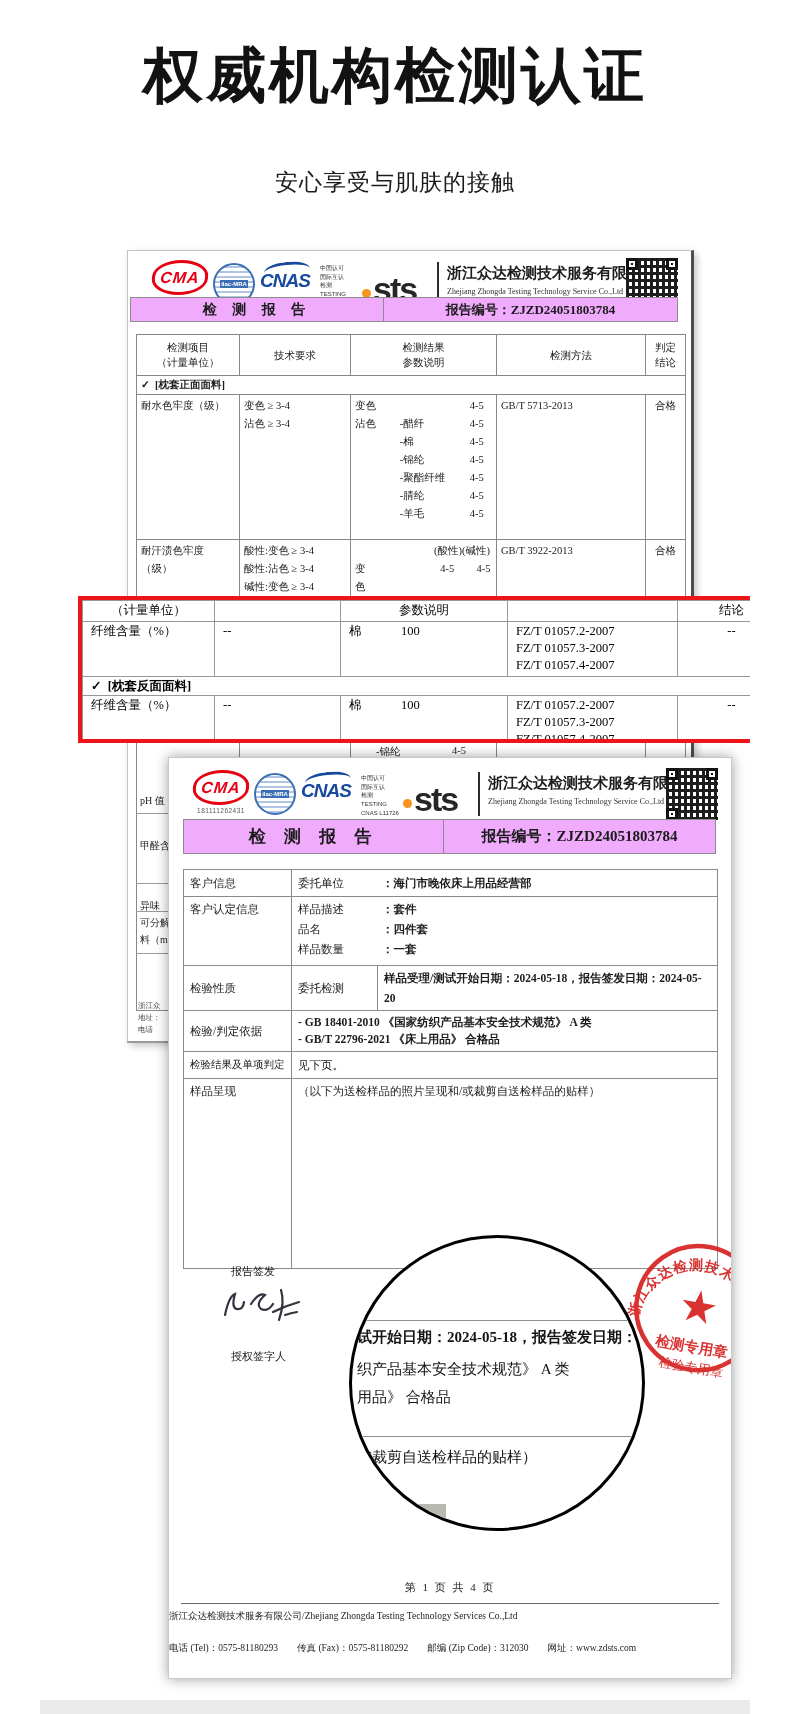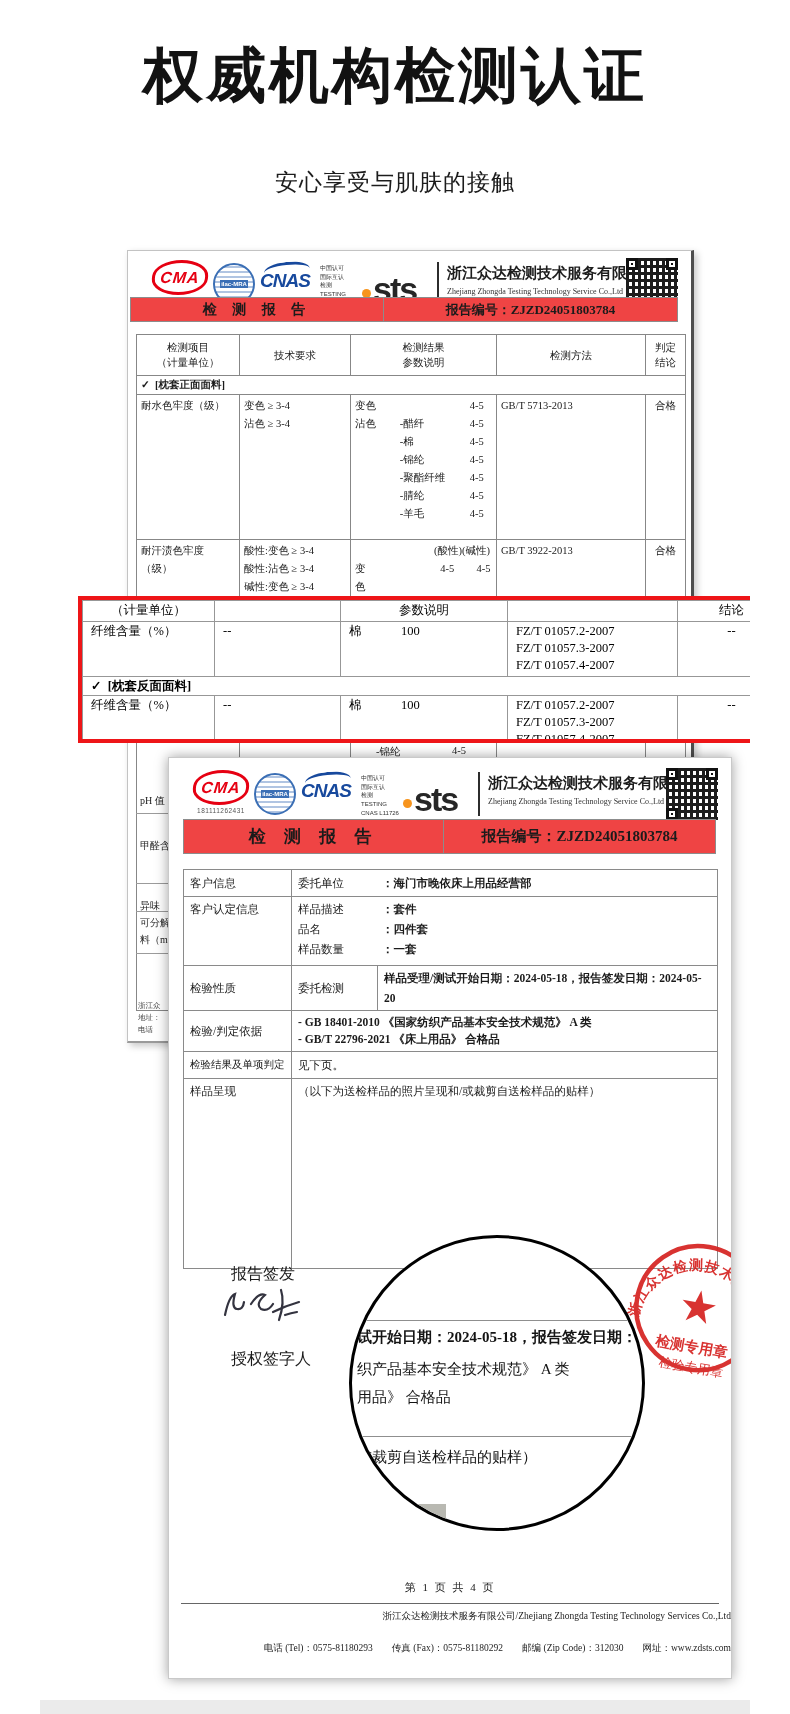--- a/index.html
+++ b/index.html
@@ -33,21 +33,21 @@
   .comp-cn{font-size:15px;font-weight:bold;color:#1d1d1d;white-space:nowrap;}
   .comp-en{font-size:8px;color:#333;margin-top:4px;white-space:nowrap;}
   .qr{position:absolute;right:13px;top:0;width:52px;height:52px;background:repeating-linear-gradient(90deg,#1d1d1d 0 3px,transparent 3px 6px),repeating-linear-gradient(0deg,#1d1d1d 0 3px,#fff 3px 7px);}
   .qr i{position:absolute;width:12px;height:12px;border:3px solid #111;background:#fff;box-sizing:border-box;}
   .qr i::after{content:"";position:absolute;inset:2px;background:#111;}
   .qr i.tl{left:0;top:0;} .qr i.tr{right:0;top:0;} .qr i.bl{left:0;bottom:0;}
   
   .rbar{position:absolute;display:flex;}
   .doc1 .rbar{left:2px;top:46px;width:549px;height:25px;}
   .doc2 .rbar{left:14px;top:61px;width:534px;height:35px;}
-  .rbar .cell{border:1px solid #8c8c8c;background:#ef4444;display:flex;align-items:center;justify-content:center;font-weight:bold;box-sizing:border-box;}
+  .rbar .cell{border:1px solid #8c8c8c;background:#f0abfc;display:flex;align-items:center;justify-content:center;font-weight:bold;box-sizing:border-box;}
   .doc1 .rbar .c1{width:254px;font-size:14px;letter-spacing:6px;}
   .doc1 .rbar .c2{width:295px;margin-left:-1px;font-size:13px;}
   .doc2 .rbar .c1{width:261px;font-size:17px;letter-spacing:7px;}
   .doc2 .rbar .c2{width:273px;margin-left:-1px;font-size:15px;}
   
   table{border-collapse:collapse;}
   .t1{position:absolute;left:8px;top:83px;width:549px;table-layout:fixed;}
   .t1 td{border:1px solid #878787;font-size:10.5px;line-height:18px;padding:2px 4px;vertical-align:top;word-break:break-all;}
   .t1 tr.th td{text-align:center;vertical-align:middle;line-height:15px;height:36px;padding:2px;}
   .t1 tr.sec td{height:14px;line-height:14px;font-weight:bold;}
@@ -82,33 +82,33 @@
   .t3 tr.rr4 td{height:36px;line-height:17px;} .t3 tr.rr5 td{height:22px;} .t3 tr.rr6 td{height:185px;}
   
   .photo{position:absolute;left:191px;top:355px;width:161px;height:128px;background:repeating-linear-gradient(95deg,rgba(150,128,98,.16) 0 3px,transparent 3px 10px),linear-gradient(100deg,#e6dccb 0 45%,#d9cdb8 45% 100%);overflow:hidden;}
   .cloth{position:absolute;border-radius:2px;}
   .cl1{left:12px;top:11px;width:64px;height:45px;background:linear-gradient(180deg,#b0c2c1,#9fb4b4);transform:rotate(-1deg);box-shadow:inset 0 -6px 8px rgba(70,90,90,.35);}
   .cl2{left:79px;top:8px;width:66px;height:47px;background:linear-gradient(180deg,#bccbd0,#abbec5);transform:rotate(1deg);box-shadow:inset 0 -6px 8px rgba(70,90,100,.3);}
   .cl3{left:17px;top:60px;width:63px;height:58px;background:linear-gradient(180deg,#9fb2b9,#8da3ac);box-shadow:inset -5px 0 7px rgba(60,80,90,.3);}
   .cl4{left:83px;top:58px;width:68px;height:62px;background:linear-gradient(180deg,#9cafb7,#8aa0a9);transform:rotate(1deg);box-shadow:inset 5px 0 7px rgba(60,80,90,.3);}
   .photo-label{position:absolute;left:26px;top:108px;width:112px;height:16px;background:#f5f3ed;border:1px solid #c9c5ba;display:flex;align-items:center;justify-content:center;font-size:8px;font-weight:bold;letter-spacing:1.5px;color:#3a3a3a;font-family:"Liberation Sans",sans-serif;}
   
-  .sign-label{position:absolute;left:62px;font-size:16px;color:#1b1b1b;}
+  .sign-label{position:absolute;left:62px;font-size:11px;color:#1b1b1b;}
   .sig-svg{position:absolute;left:46px;top:524px;}
   
   .magcircle{position:absolute;left:180px;top:477px;width:296px;height:296px;border:3.5px solid #000;border-radius:50%;background:#fff;z-index:5;overflow:hidden;box-sizing:border-box;}
   .mag-hr{position:absolute;left:0;right:0;height:1px;background:#8f8f8f;}
   .mag-line{position:absolute;left:5px;font-size:15px;white-space:nowrap;color:#141414;}
   .mag-rect{position:absolute;left:64px;top:266px;width:30px;height:19px;background:#b9b9b2;}
   
   .stamp{position:absolute;left:453px;top:478px;width:150px;height:160px;z-index:4;transform:rotate(10deg);opacity:.93;}
   
   .pageinfo{position:absolute;left:0;right:0;top:822px;text-align:center;font-size:11px;letter-spacing:2px;}
   .footrule{position:absolute;left:12px;right:12px;top:845px;height:1px;background:#666;}
-  .footline{position:absolute;left:0;right:0;text-align:right;font-size:9.5px;color:#222;white-space:nowrap;}
+  .footline{position:absolute;left:0;right:0;text-align:left;font-size:9.5px;color:#222;white-space:nowrap;}
   .bottom-strip{position:absolute;left:0;right:0;top:1700px;height:14px;background:#ebebeb;}
 </style>
 </head>
 <body>
 
 <div class="page">
 
   <div class="hero-title">权威机构检测认证</div>
   <div class="hero-sub s2">安心享受与肌肤的接触</div>
 

